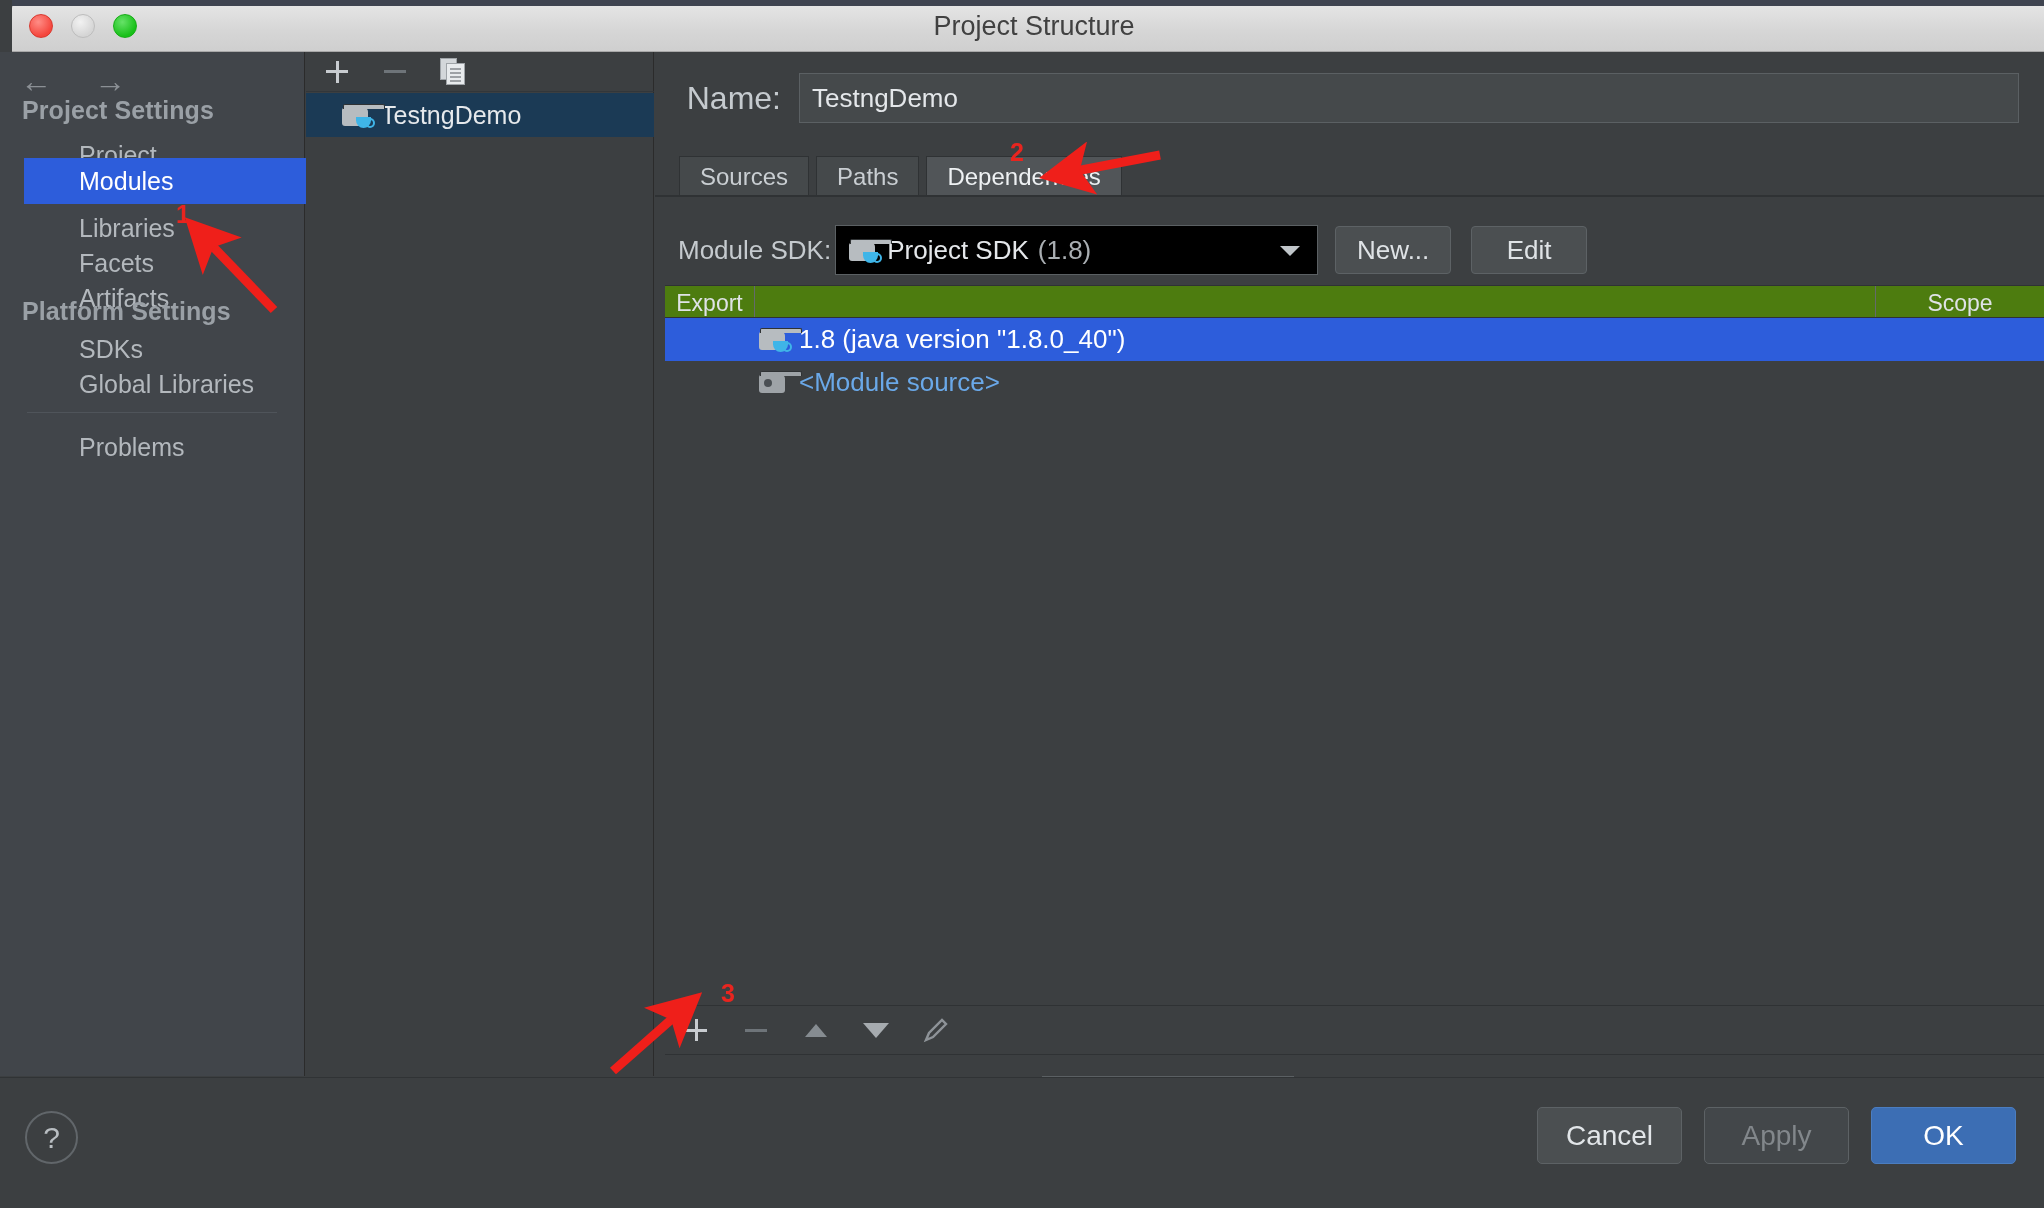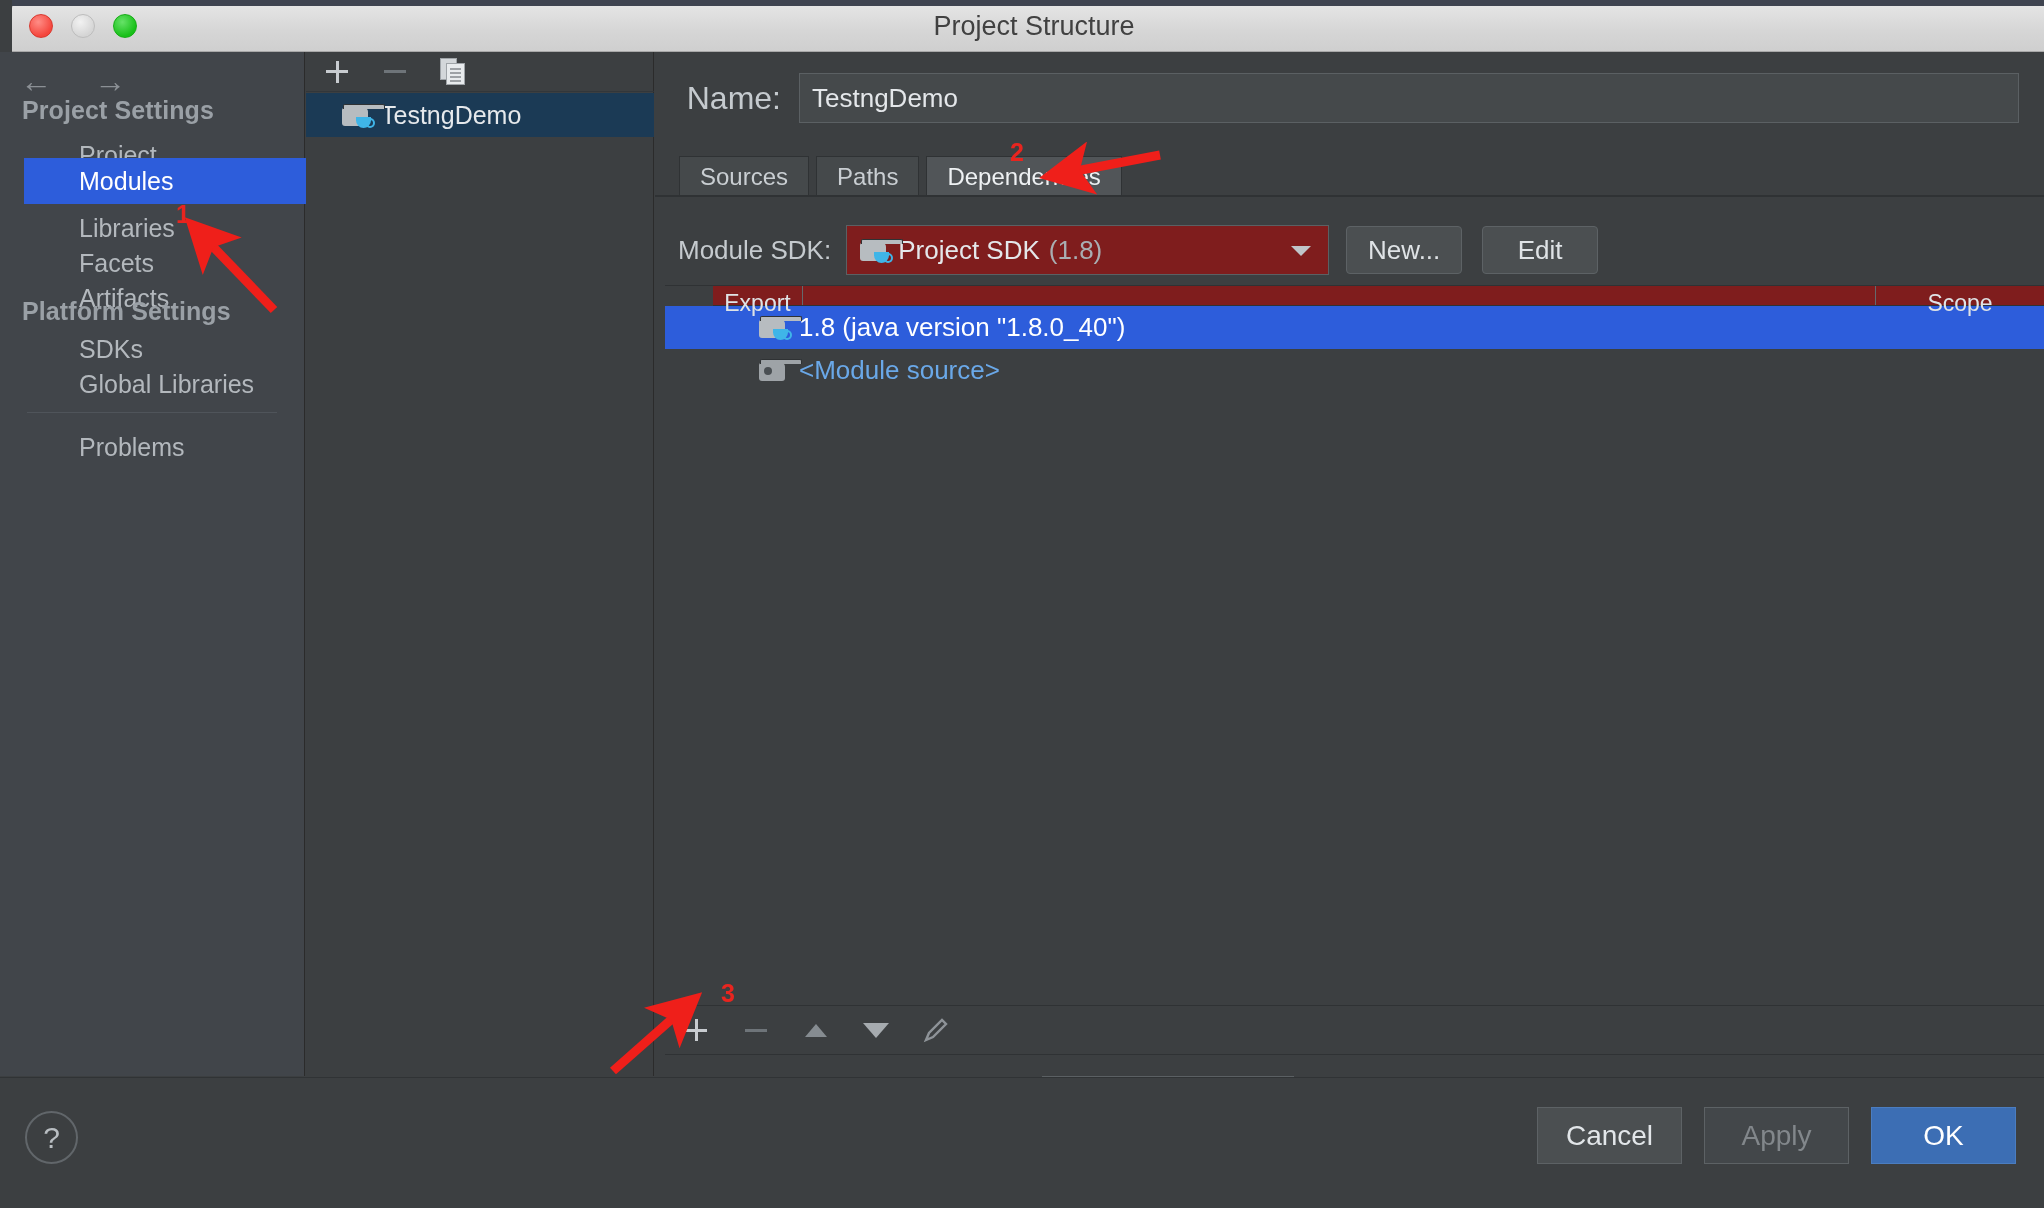--- a/index.html
+++ b/index.html
@@ -185,22 +185,22 @@
 
   
   .sdk-row {
     position: absolute; left: 0; top: 170px; width: 1389px; height: 56px;
     display: flex; align-items: center;
   }
   .sdk-label {
     margin-left: 23px; font-size: 26px; color: #c5cace;
   }
   .sdk-combo {
-    position: relative; margin-left: 15px; width: 483px; height: 50px;
-    background: #7f1d1d; border: 1px solid #5b6063;
+    position: relative; margin-left: 4px; width: 483px; height: 50px;
+    background: #000000; border: 1px solid #5b6063;
     display: flex; align-items: center; padding-left: 13px;
     font-size: 26px; color: #e4e7ea;
   }
   .sdk-combo .sdkname { margin-left: 10px; }
   .sdk-combo .sdkver { color: #a9aeb2; margin-left: 9px; }
   .sdk-combo .caret {
     position: absolute; right: 17px; top: 20px;
     width: 0; height: 0; border-left: 10px solid transparent;
     border-right: 10px solid transparent; border-top: 10px solid #c0c5c9;
   }
@@ -212,23 +212,22 @@
   }
   .btn.new { margin-left: 17px; width: 116px; padding: 0; }
   .btn.edit { margin-left: 20px; width: 116px; padding: 0; }
 
   
   .table-wrap {
     position: absolute; left: 10px; top: 233px; width: 1379px; height: 720px;
     border-top: 1px solid #2f3234;
   }
   .thead {
-    display: flex; height: 20px; background: #7f1d1d;
+    display: flex; height: 32px; background: #4d7c0f;
     border-bottom: 1px solid #2f3234;
-    margin-left: 48px;
   }
   .th {
     font-size: 23px; color: #dfe3e6; line-height: 34px;
   }
   .th.export { width: 90px; text-align: center; border-right: 1px solid #64696c; }
   .th.spacer { flex: 1; border-right: 1px solid #64696c; }
   .th.scope  { width: 168px; text-align: center; }
   .tbody { background: #3c3f41; }
   .tr {
     display: flex; align-items: center; height: 43px;
@@ -285,21 +284,21 @@
   .help-btn {
     position: absolute; left: 25px; top: 33px; width: 53px; height: 53px;
     border-radius: 50%; border: 2px solid #61666a;
     color: #b9bec2; font-size: 30px; text-align: center; line-height: 49px;
   }
   .footer-btns {
     position: absolute; right: 28px; top: 29px;
     display: flex; gap: 22px; align-items: center;
   }
   .fbtn {
-    height: 57px; width: 145px; border-radius: 0;
+    height: 57px; width: 145px; border-radius: 5px;
     font-size: 28px; line-height: 55px; text-align: center;
     border: 1px solid #5d6265; background: #4b4f51; color: #e2e6e9;
     font-family: "Liberation Sans", sans-serif;
   }
   .fbtn.apply { color: #82878b; background: #43474a; }
   .fbtn.ok { background: #3c6eb4; border-color: #4b7dc0; color: #ffffff; }
 
   
   .annot-num {
     position: absolute; color: #e8251f; font-size: 25px; font-weight: bold;

